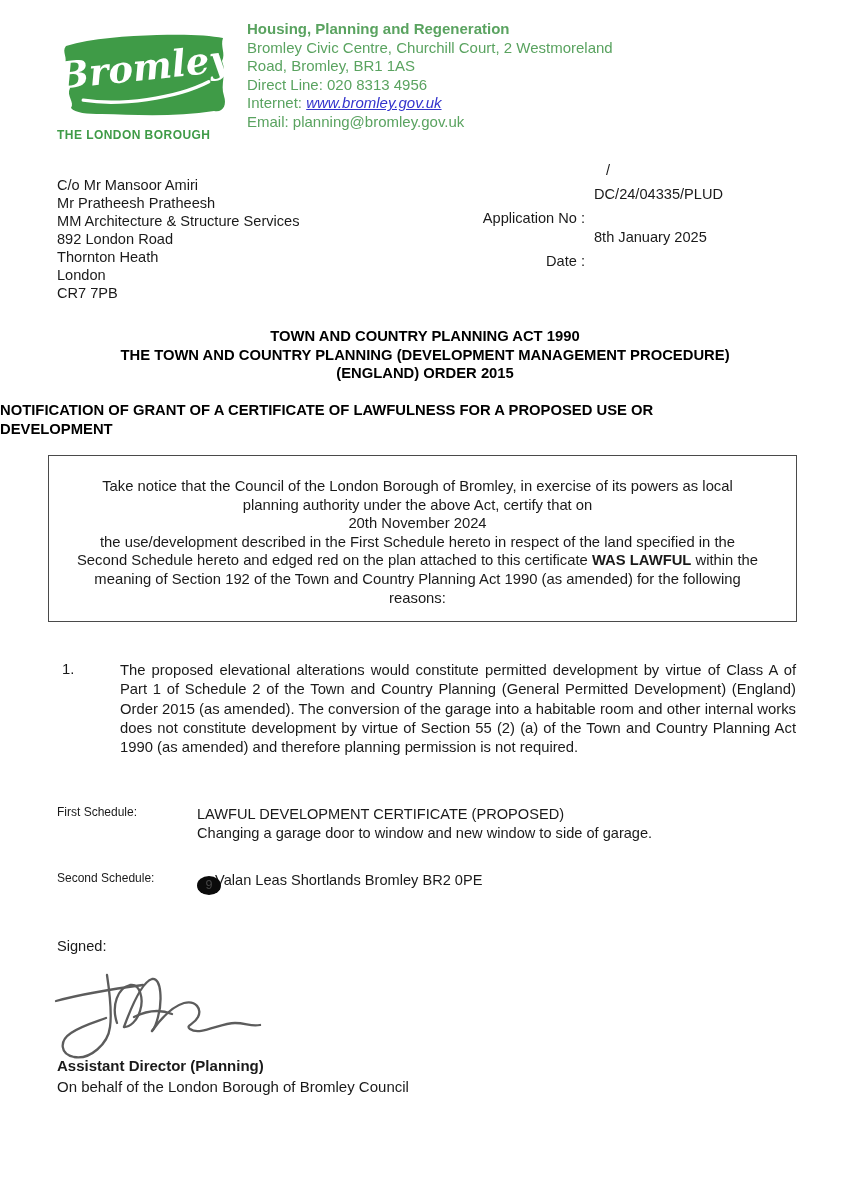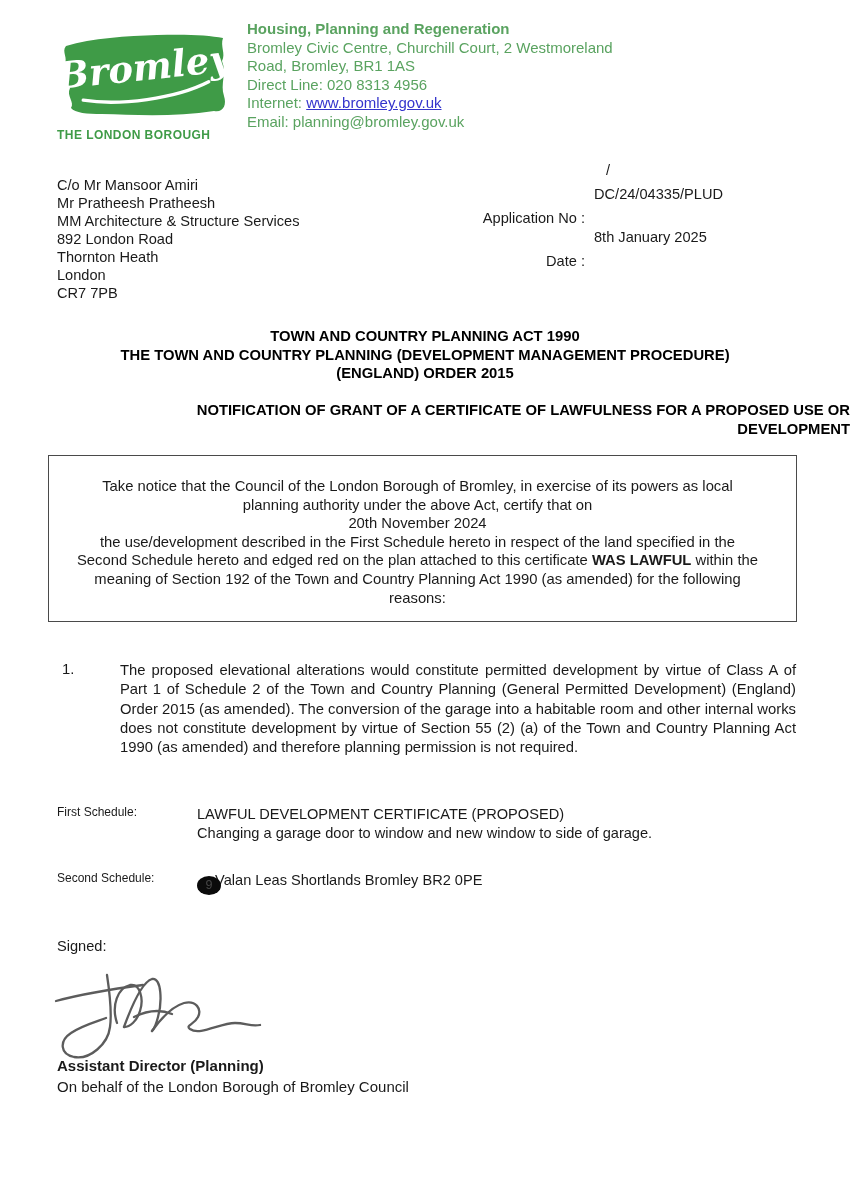--- a/index.html
+++ b/index.html
@@ -10,32 +10,32 @@
     overflow:hidden;
   }
   
   .logo-wrap { position:absolute; left:57px; top:28px; width:175px; }
   .logo-tagline {
     margin-top:3px; text-align:left; font-weight:bold; font-size:12px;
     letter-spacing:0.45px;
   }
   .dept { position:absolute; left:247px; top:20px; line-height:18.6px; font-size:15px; }
   .dept .b { font-weight:bold; }
-  .dept a.weblink { text-decoration:underline; cursor:pointer; }
+  .dept a.weblink { text-decoration:underline; cursor:pointer;font-style:italic; }
   
   .recipient { position:absolute; left:57px; top:176px; line-height:18px; font-size:14.6px; }
   .reference { position:absolute; left:440px; top:161px; width:320px; font-size:14.6px; line-height:19px; }
   .ref-row { display:flex; }
   .ref-label { width:145px; text-align:right;margin-top:24px; }
   .ref-value { margin-left:9px; }
   .ref-slash { padding-left:12px; }
   
   .title-act { position:absolute; left:0; top:327px; width:100%; text-align:center;
     font-weight:bold; font-size:14.8px; line-height:18.6px; color:#000; }
-  .title-notif { position:absolute; left:0; top:401px; width:100%; text-align:right;
+  .title-notif { position:absolute; left:0; top:401px; width:100%; text-align:left;
     font-weight:bold; font-size:14.8px; line-height:18.6px; color:#000; }
   
   .notice-box {
     position:absolute; left:48px; top:455px; width:749px; height:167px;
     border:1px solid #4a4a4a; text-align:center; font-size:14.8px; line-height:18.6px;
     padding:21px 37px 0 27px;
   }
   .notice-box .bold { font-weight:bold; }
   
   .reason-num { position:absolute; left:62px; top:661px; font-size:14.8px; }

